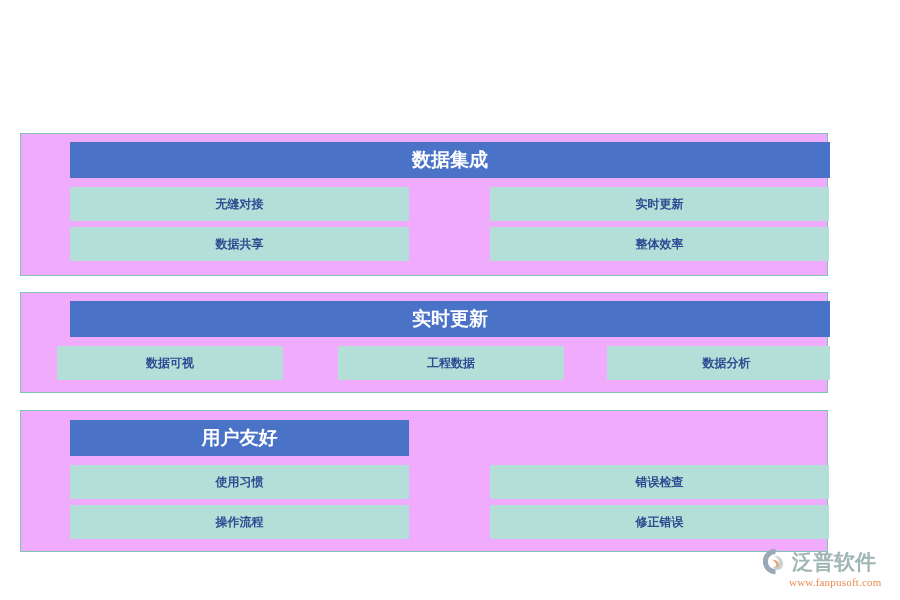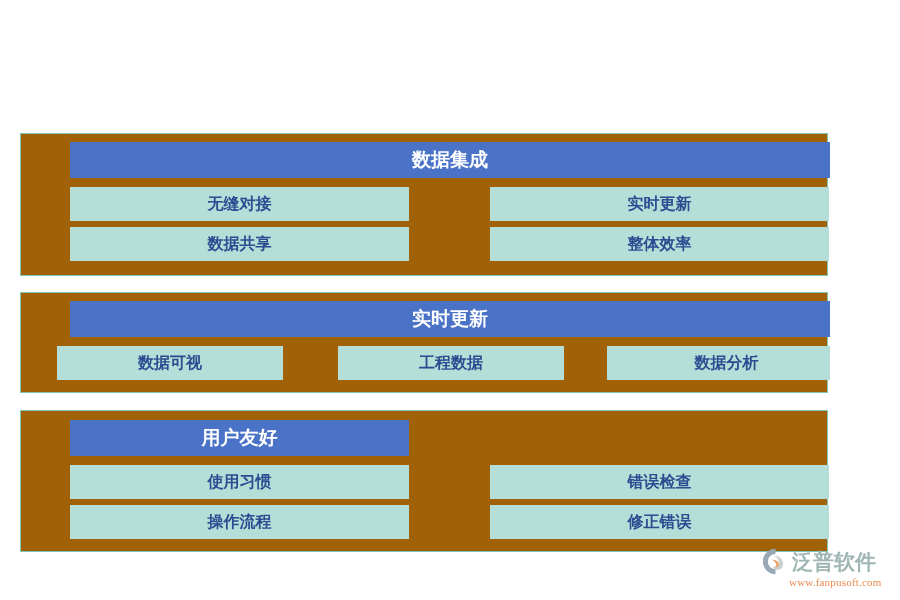--- a/index.html
+++ b/index.html
@@ -36,21 +36,21 @@
     white-space: nowrap;
   }
 
   
   .card {
     position: absolute;
     left: 20px;
     width: 808px;
     box-sizing: border-box;
     border: 1px solid #7fc5b6;
-    background: #a16207;
+    background: #f0abfc;
   }
   #card-0 { top: 133px;  height: 143px; }
   #card-1 { top: 292px;  height: 101px; }
   #card-2 { top: 410px;  height: 142px; }
 
   .card-inner {
     position: relative;
     width: 100%;
     height: 100%;
   }
@@ -85,21 +85,21 @@
     width: 339px;
     height: 36px;
   }
 
   
   .chip {
     position: absolute;
     background: #b4dfd8;
     color: #2b4c91;
     font-weight: bold;
-    font-size: 16px;
+    font-size: 12px;
     display: flex;
     align-items: center;
     justify-content: center;
     box-sizing: border-box;
   }
 
   
   .c0-r0-l { left: 49px;  top: 53px;  width: 339px; height: 34px; }
   .c0-r0-r { left: 469px; top: 53px;  width: 339px; height: 34px; }
   .c0-r1-l { left: 49px;  top: 93px;  width: 339px; height: 34px; }

